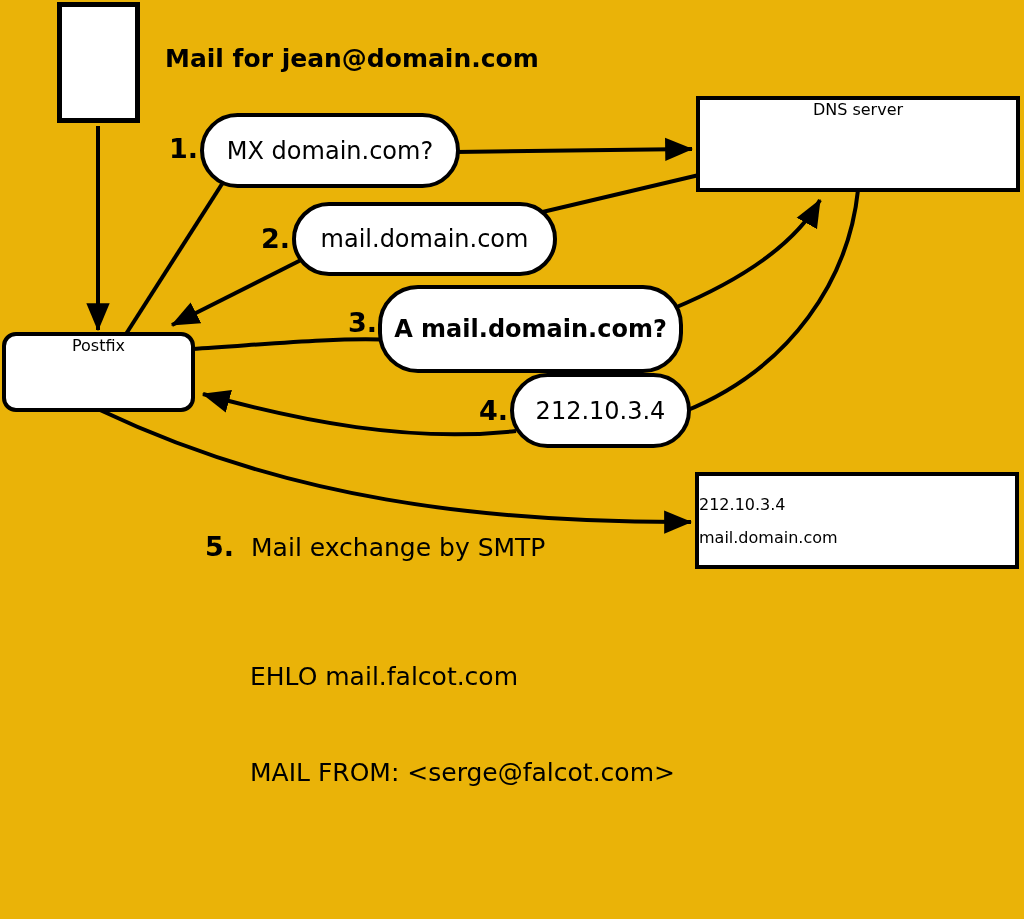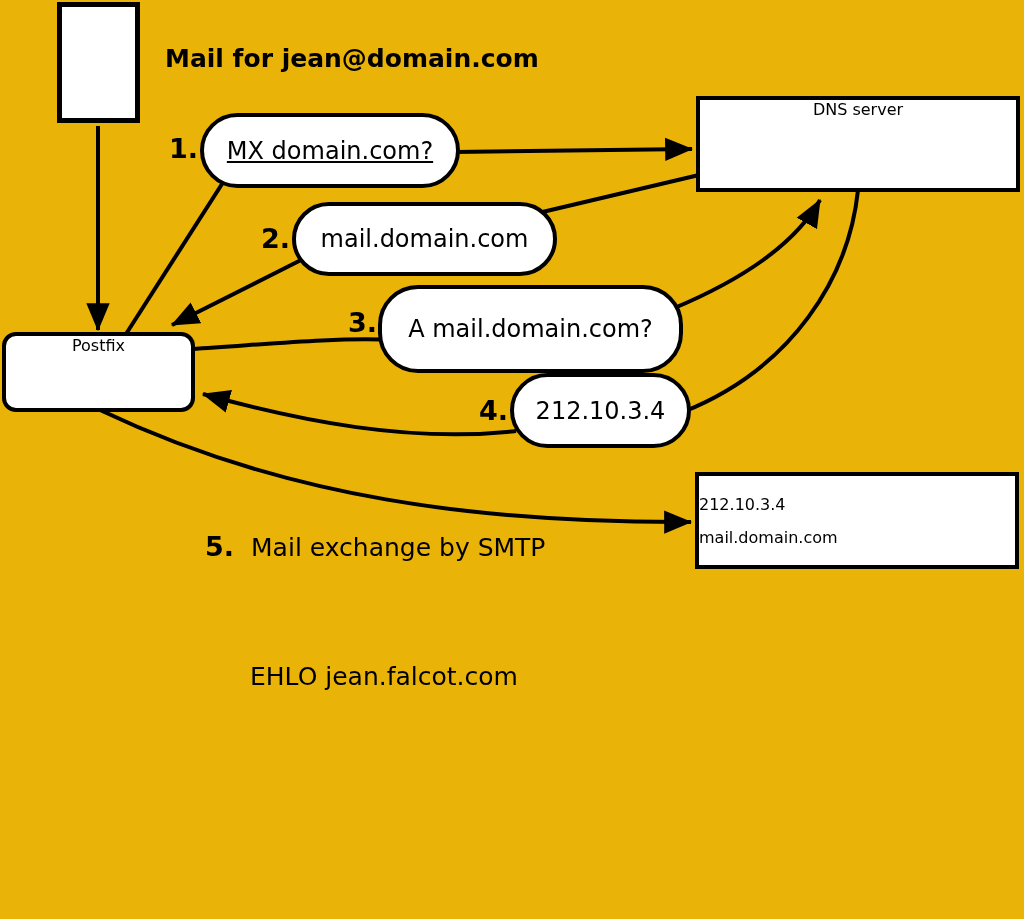--- a/index.html
+++ b/index.html
@@ -56,46 +56,47 @@
   <div class="box" style="left:696px;top:96px;width:324px;height:96px;">
     <span>DNS server</span>
   </div>
 
   <div class="box col" style="left:695px;top:472px;width:324px;height:97px;">
     <span>212.10.3.4</span>
     <span>mail.domain.com</span>
   </div>
 
   <div class="num" style="left:150px;top:134px;">1.</div>
-  <div class="pill" style="left:200px;top:113px;width:260px;height:75px;text-decoration:underline;">
+  <div class="pill" style="left:200px;top:113px;width:260px;height:75px;">
     <span>MX domain.com?</span>
   </div>
 
   <div class="num" style="left:242px;top:224px;">2.</div>
   <div class="pill" style="left:292px;top:202px;width:265px;height:74px;">
     <span>mail.domain.com</span>
   </div>
 
   <div class="num" style="left:329px;top:308px;">3.</div>
-  <div class="pill" style="left:378px;top:285px;width:305px;height:88px;">
+  <div class="pill" style="left:378px;top:285px;width:305px;height:88px;font-weight:bold;">
     <span>A mail.domain.com?</span>
   </div>
 
   <div class="num" style="left:460px;top:396px;">4.</div>
   <div class="pill" style="left:510px;top:373px;width:181px;height:75px;">
     <span>212.10.3.4</span>
   </div>
 
   <div class="step5">
     <span class="n">5.</span>
     <span class="t">Mail exchange by SMTP</span>
   </div>
 
   <div class="transcript">
-    <div class="tline">EHLO jean.falcot.com</div>
+    <div class="tline">EHLO mail.falcot.com</div>
+    <div class="tline">MAIL FROM: &lt;serge@falcot.com&gt;</div>
     
     
     
     
     
     
     
   </div>
 
 </div>

